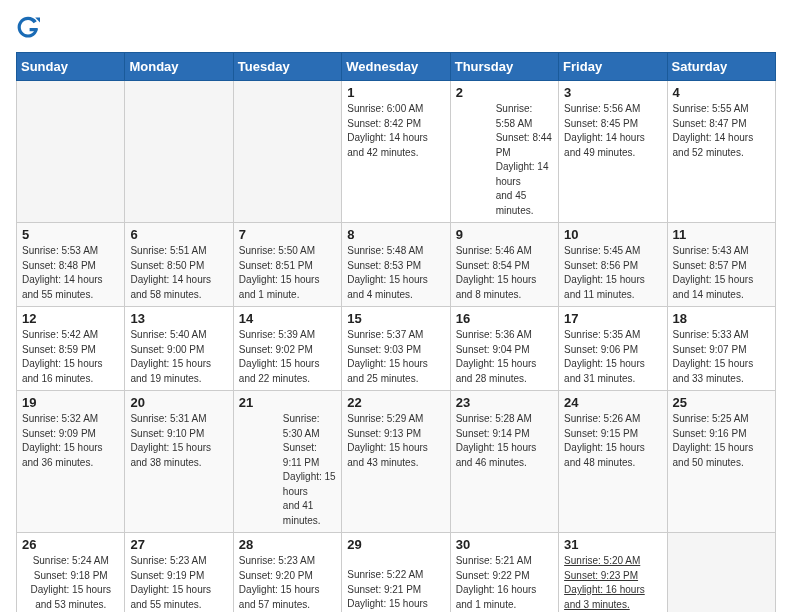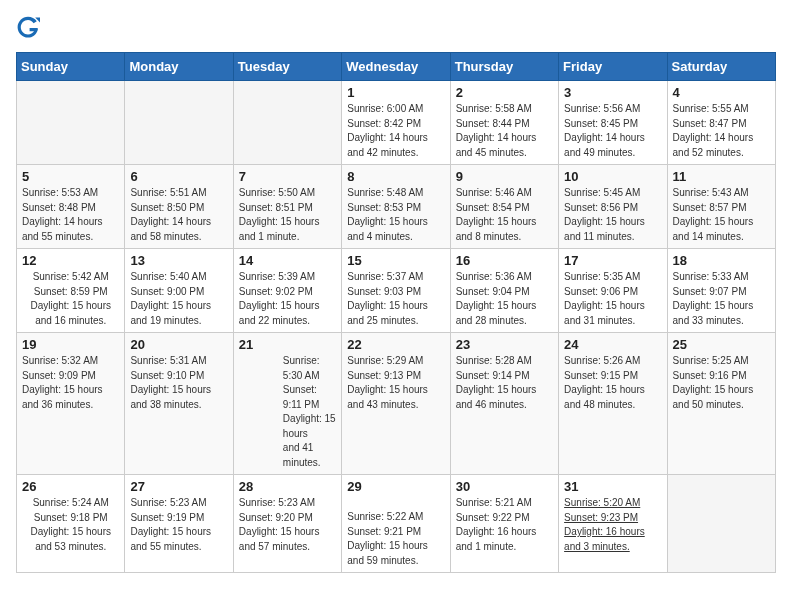--- a/index.html
+++ b/index.html
@@ -128,21 +128,21 @@
         <td class="empty"></td>
         <td>
           <div class="day-num">1</div>
           <div class="day-info" style="white-space: pre-line;">Sunrise: 6:00 AM
 Sunset: 8:42 PM
 Daylight: 14 hours
 and 42 minutes.</div>
         </td>
         <td>
           <div class="day-num">2</div>
-          <div class="day-info" style="white-space: pre-line;">Sunrise: 5:58 AM
+          <div class="day-info" style="white-space: pre-line; margin-left: 40px;">Sunrise: 5:58 AM
 Sunset: 8:44 PM
 Daylight: 14 hours
 and 45 minutes.</div>
         </td>
         <td>
           <div class="day-num">3</div>
           <div class="day-info" style="white-space: pre-line;">Sunrise: 5:56 AM
 Sunset: 8:45 PM
 Daylight: 14 hours
 and 49 minutes.</div>
@@ -202,21 +202,21 @@
           <div class="day-num">11</div>
           <div class="day-info" style="white-space: pre-line;">Sunrise: 5:43 AM
 Sunset: 8:57 PM
 Daylight: 15 hours
 and 14 minutes.</div>
         </td>
       </tr>
       <tr>
         <td>
           <div class="day-num">12</div>
-          <div class="day-info" style="white-space: pre-line; text-align: center;">Sunrise: 5:42 AM
+          <div class="day-info" style="white-space: pre-line;">Sunrise: 5:42 AM
 Sunset: 8:59 PM
 Daylight: 15 hours
 and 16 minutes.</div>
         </td>
         <td>
           <div class="day-num">13</div>
           <div class="day-info" style="white-space: pre-line;">Sunrise: 5:40 AM
 Sunset: 9:00 PM
 Daylight: 15 hours
 and 19 minutes.</div>

